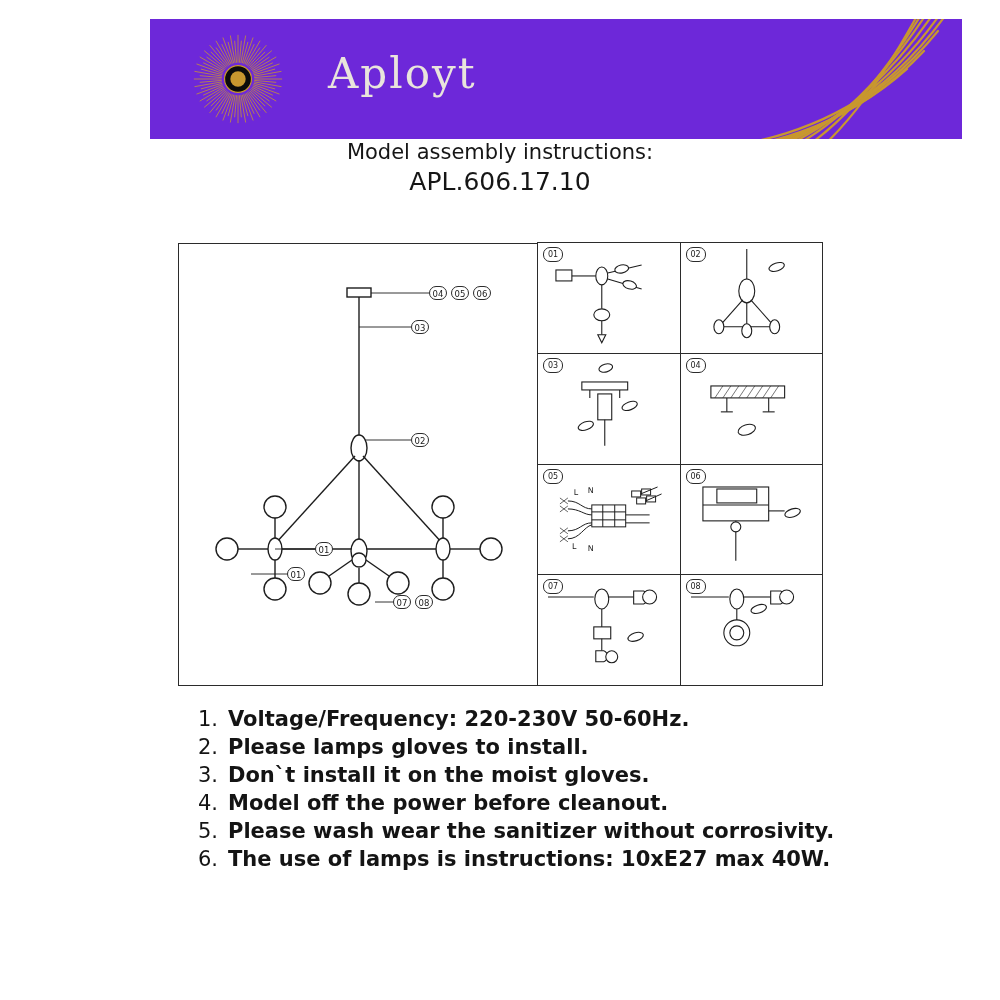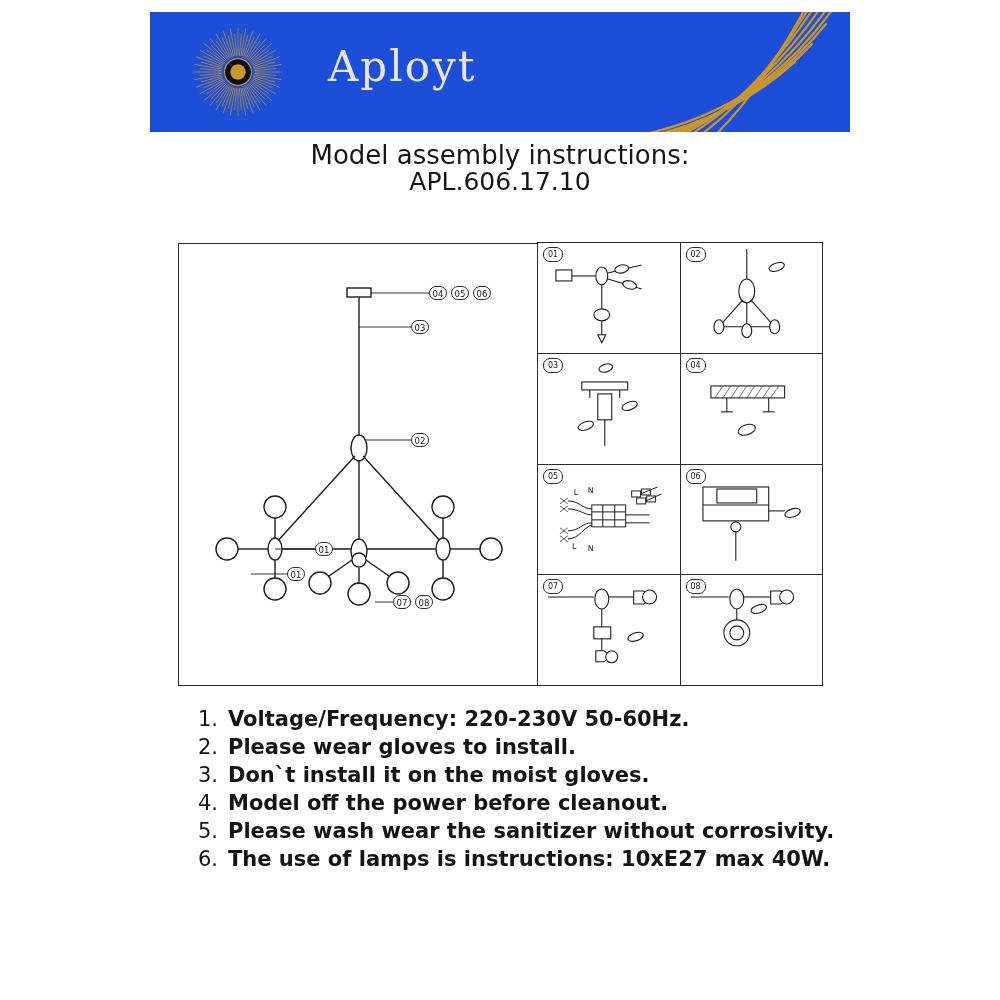--- a/index.html
+++ b/index.html
@@ -13,24 +13,24 @@
     font-family: "DejaVu Sans", sans-serif;
     color: #1a1a1a;
     position: relative;
     overflow: hidden;
   }
 
   
   .banner {
     position: absolute;
     left: 150px;
-    top: 12px;
-    width: 700px;
+    top: 19px;
+    width: 812px;
     height: 120px;
-    background: #1d4ed8;
+    background: #6d28d9;
     overflow: hidden;
   }
   .banner-logo-mark {
     position: absolute;
     left: 40px;
     top: 12px;
     width: 96px;
     height: 96px;
   }
   .banner-title {
@@ -50,21 +50,21 @@
     height: 260px;
   }
 
   
   .doc-title {
     position: absolute;
     left: 0;
     top: 140px;
     width: 1000px;
     text-align: center;
-    font-size: 26px;
+    font-size: 21px;
     color: #161616;
   }
   .doc-model {
     position: absolute;
     left: 0;
     top: 167px;
     width: 1000px;
     text-align: center;
     font-size: 25px;
     color: #161616;
@@ -516,21 +516,21 @@
   </div>
 </div>
 
 <div class="notes">
   <div class="note-row">
     <span class="note-num">1.</span>
     <span class="note-text">Voltage/Frequency: 220-230V 50-60Hz.</span>
   </div>
   <div class="note-row">
     <span class="note-num">2.</span>
-    <span class="note-text">Please wear gloves to install.</span>
+    <span class="note-text">Please lamps gloves to install.</span>
   </div>
   <div class="note-row">
     <span class="note-num">3.</span>
     <span class="note-text">Don`t install it on the moist gloves.</span>
   </div>
   <div class="note-row">
     <span class="note-num">4.</span>
     <span class="note-text">Model off the power before cleanout.</span>
   </div>
   <div class="note-row">

